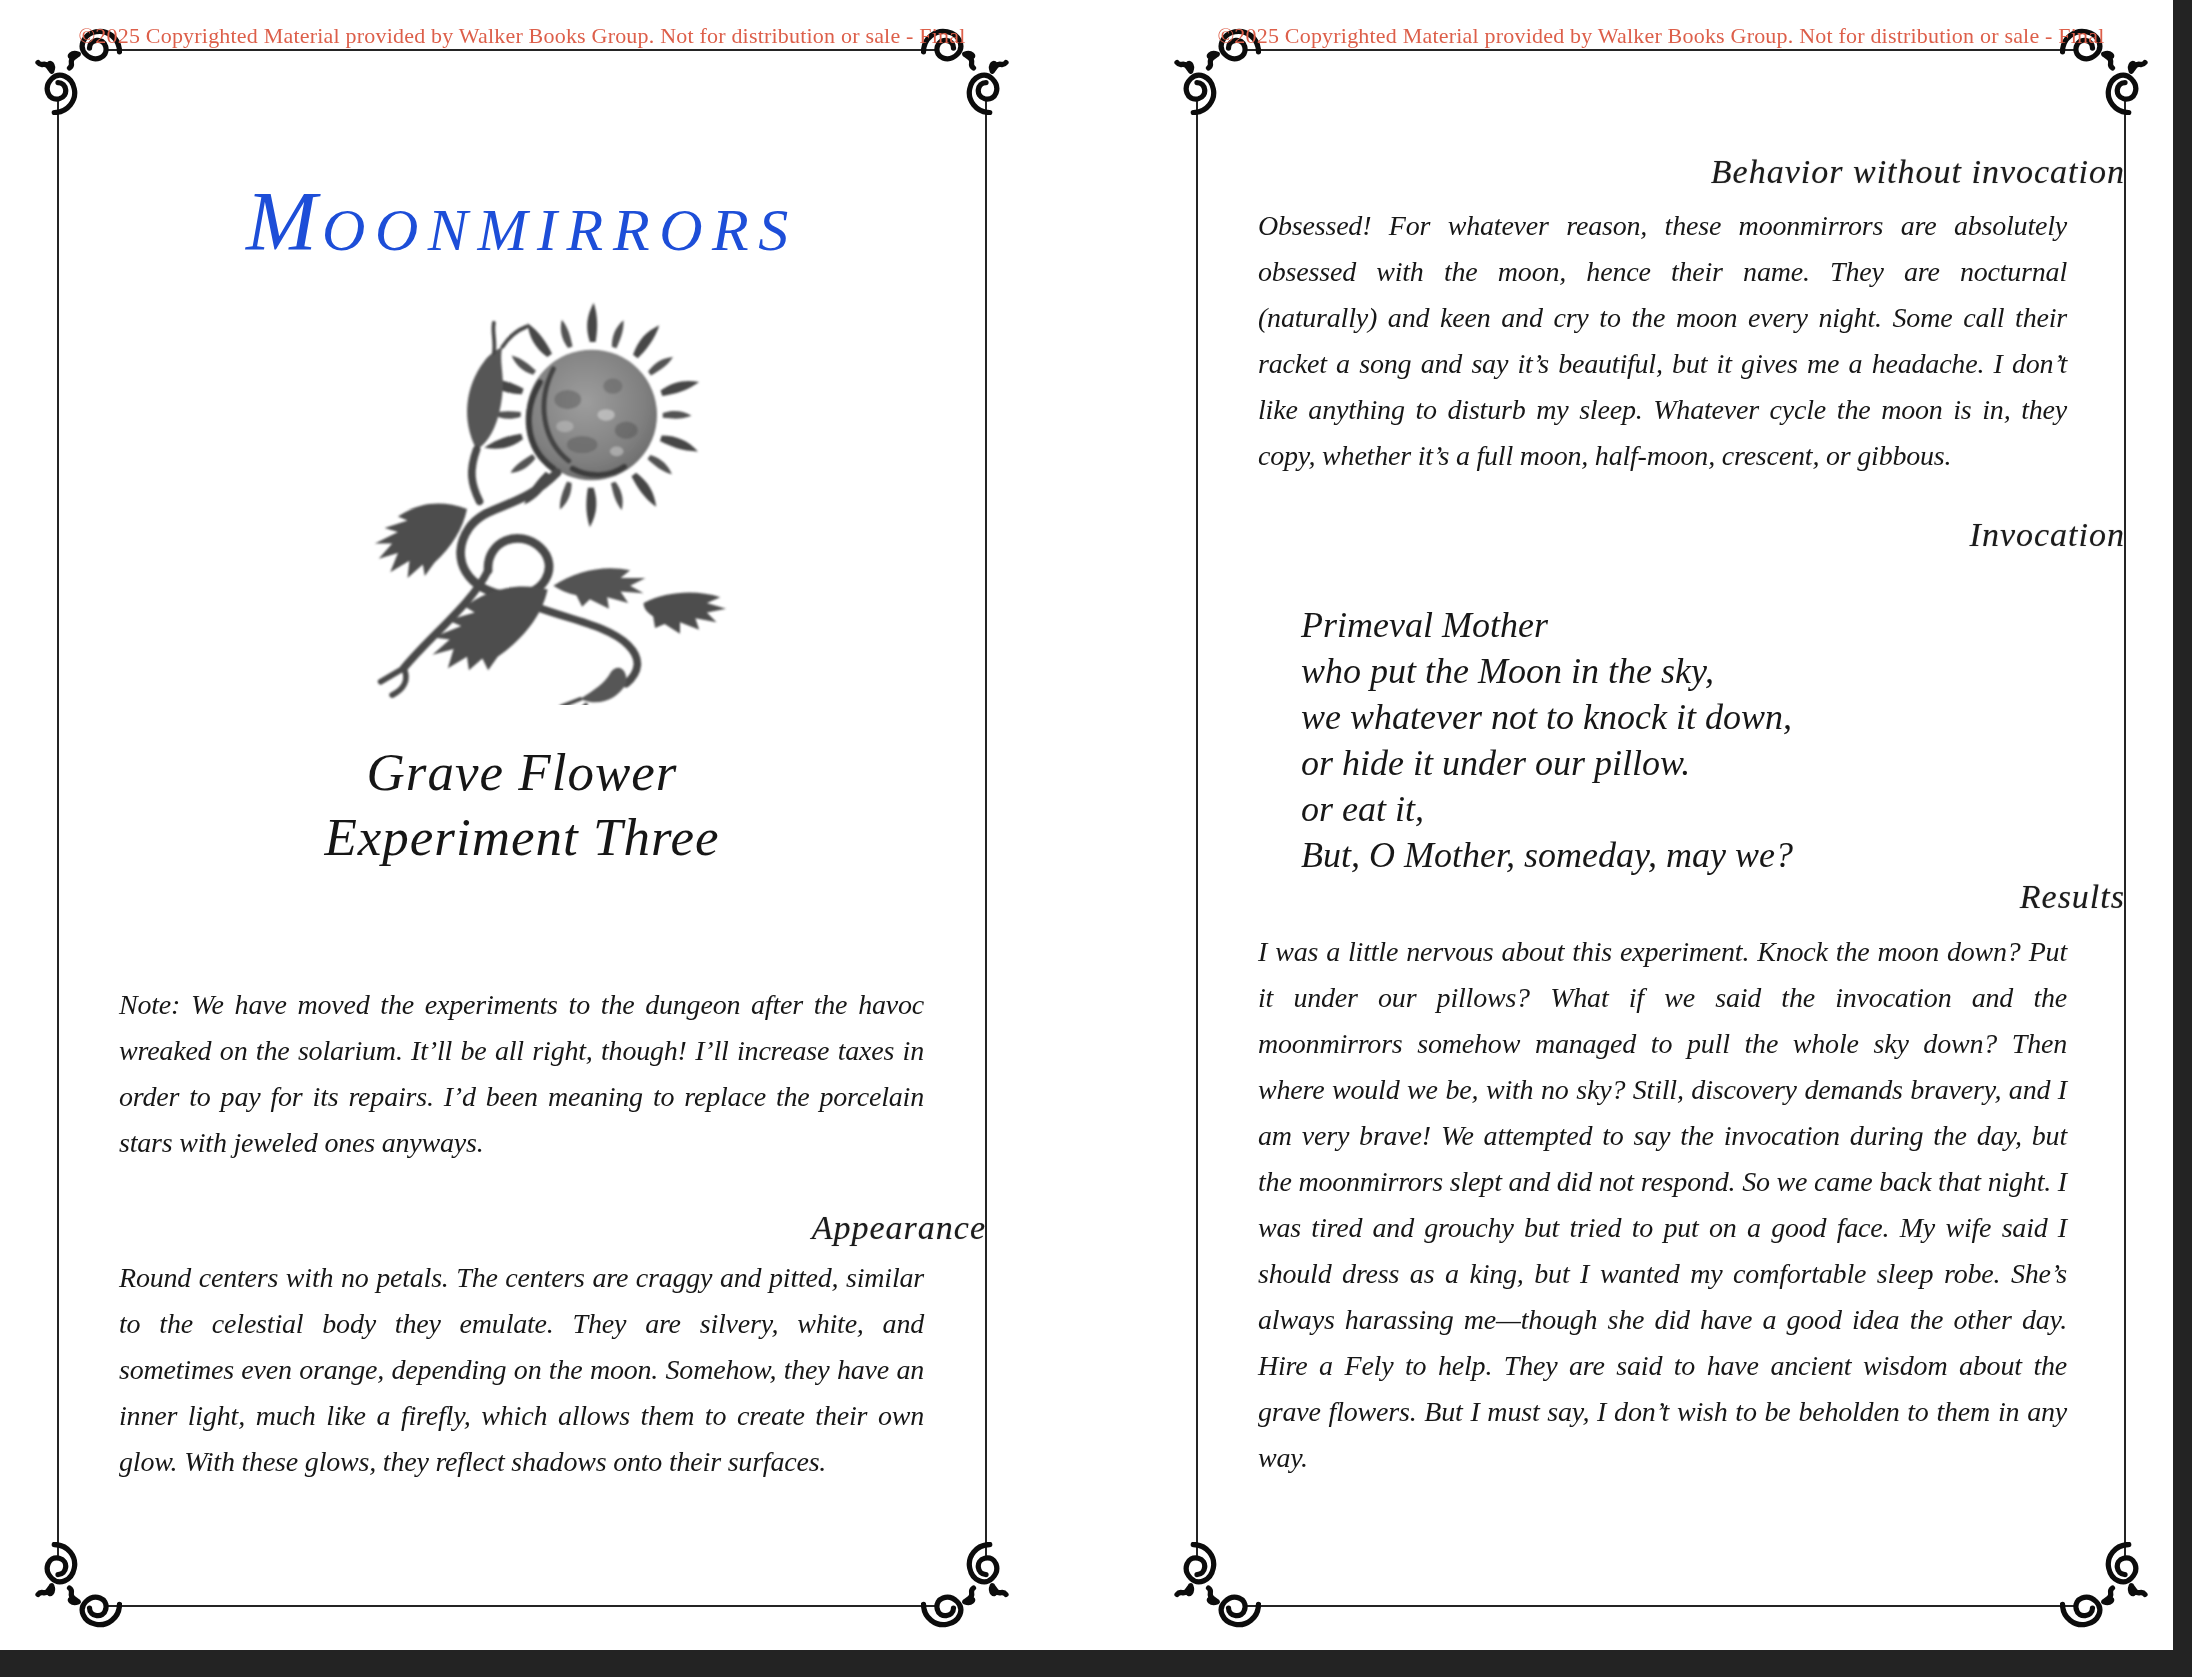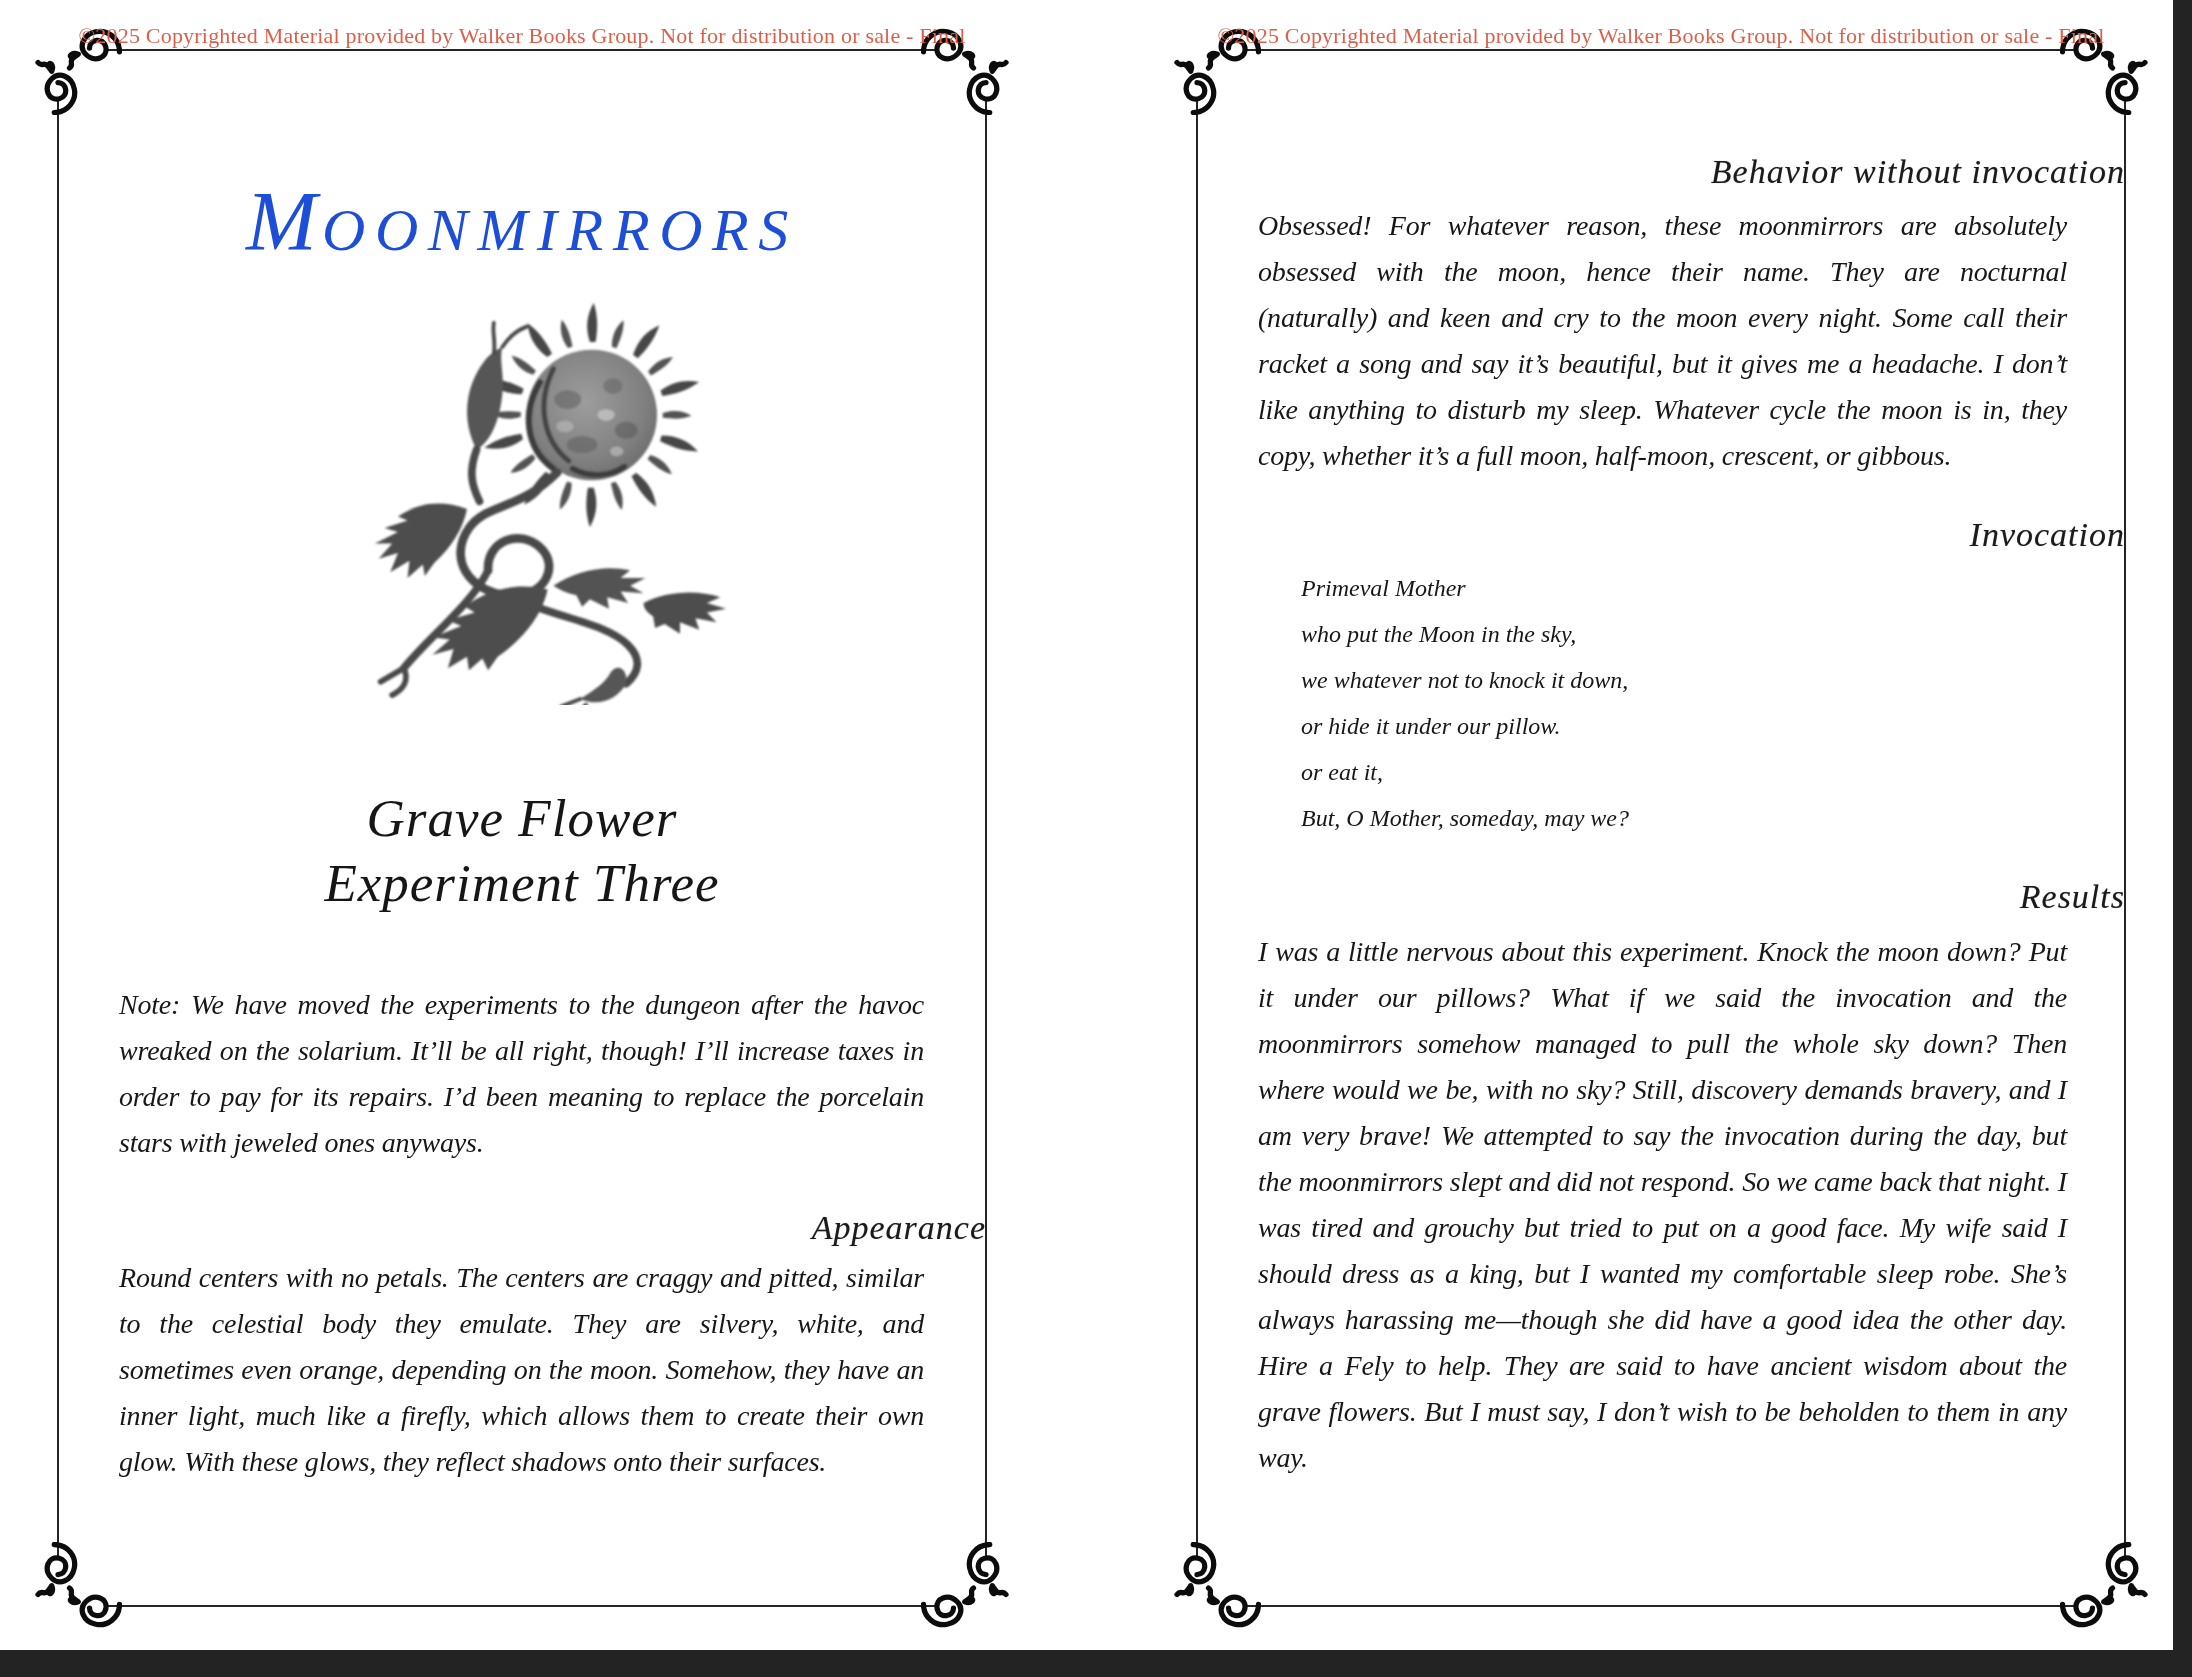--- a/index.html
+++ b/index.html
@@ -37,39 +37,39 @@
   .booktitle{
     position:absolute;top:175px;text-align:center;z-index:2;
     font-style:italic;color:#1d4ed8;font-size:60px;letter-spacing:.16em;line-height:92px;
   }
   .booktitle .initial{font-size:85px;letter-spacing:.06em;}
 
   .illus{position:absolute;left:325px;top:286px;width:403px;height:419px;z-index:2;}
   .illus svg{width:100%;height:100%;display:block;}
 
   .subtitle{
-    position:absolute;top:786px;text-align:center;z-index:2;
+    position:absolute;top:740px;text-align:center;z-index:2;
     font-style:italic;color:#161616;font-size:53px;line-height:65px;letter-spacing:1px;
   }
 
   .body-text{
     position:absolute;z-index:2;
     font-style:italic;color:#171717;font-size:28px;line-height:46px;
     text-align:justify;letter-spacing:-0.2px;
   }
   .page.left .body-text{left:119px;width:805px;}
   .page.right .body-text{left:171px;width:809px;}
 
   .heading{
     position:absolute;z-index:2;text-align:right;
     font-style:italic;color:#1b1b1b;font-size:34px;letter-spacing:1px;
     text-shadow:0 0 1px rgba(40,40,40,.45);
   }
 
-  .poem{position:absolute;left:214px;z-index:2;font-style:italic;color:#171717;font-size:24px;line-height:46px;}
+  .poem{position:absolute;left:214px;z-index:2;font-style:italic;color:#171717;font-size:36px;line-height:46px;margin-top:37px;}
   .poem span{display:block;}
 </style>
 </head>
 <body>
 
 <svg width="0" height="0" style="position:absolute">
   <defs>
     <g id="flourish" fill="none" stroke="#0c0c0c" stroke-width="4.2" stroke-linecap="round">
       <path d="M6 40 C10 37 5 35 9 32 C4 31 8 27 13 29"></path>
       <path d="M46 27 C46 16 36 9 27 11 C17 13 13 23 19 29 C26 36 37 32 35 23 C33 15 22 17 22 24"></path>

